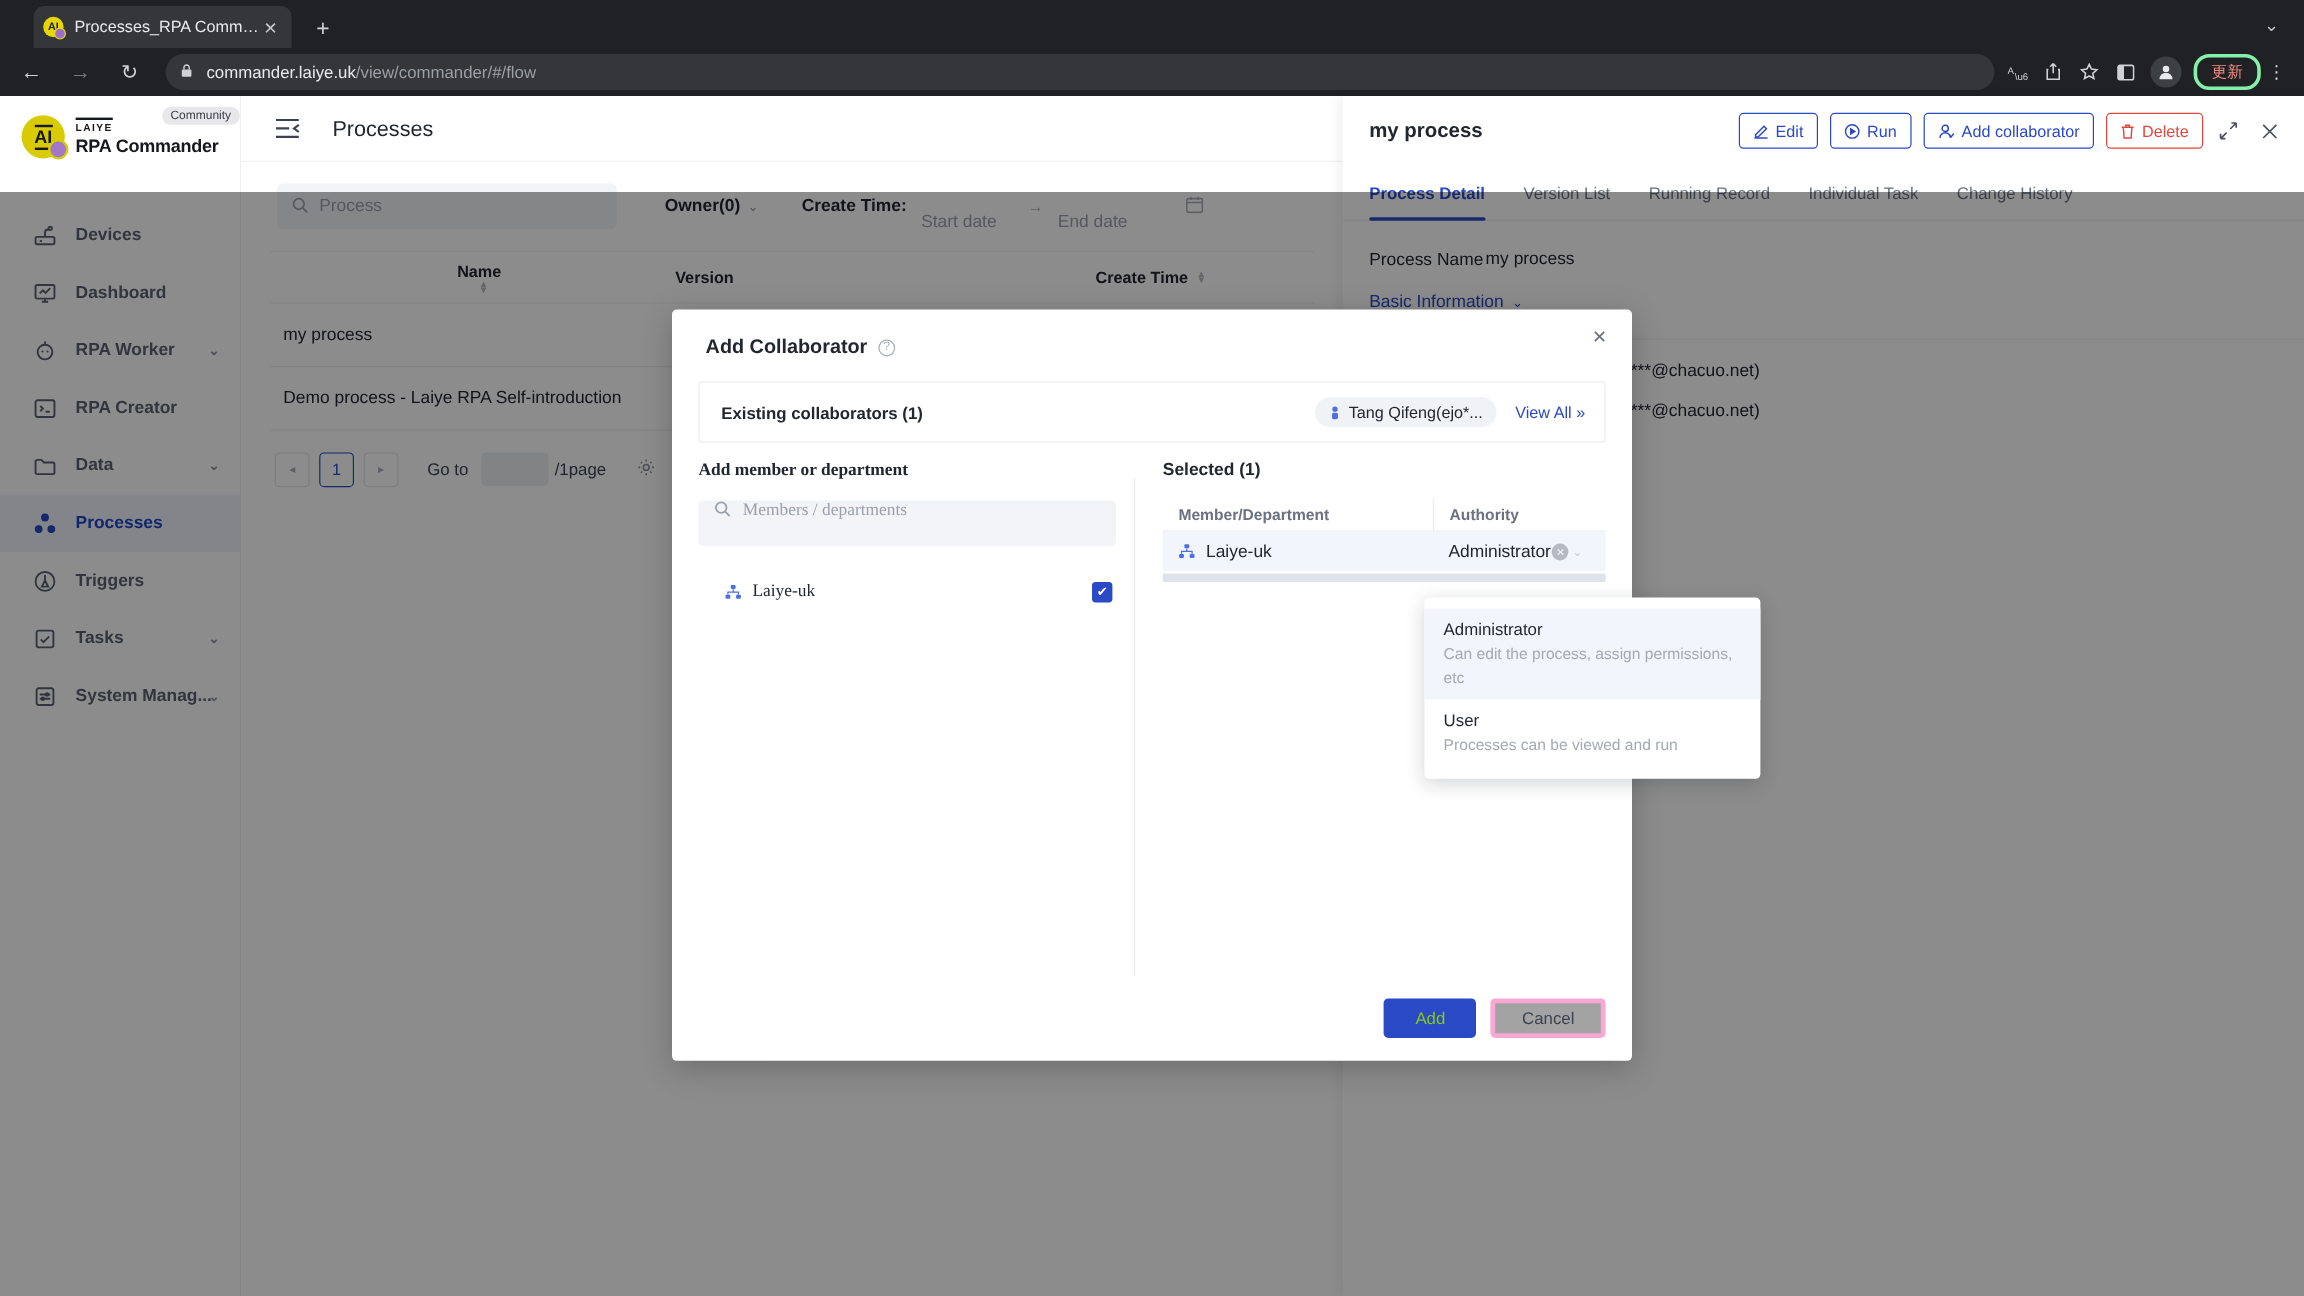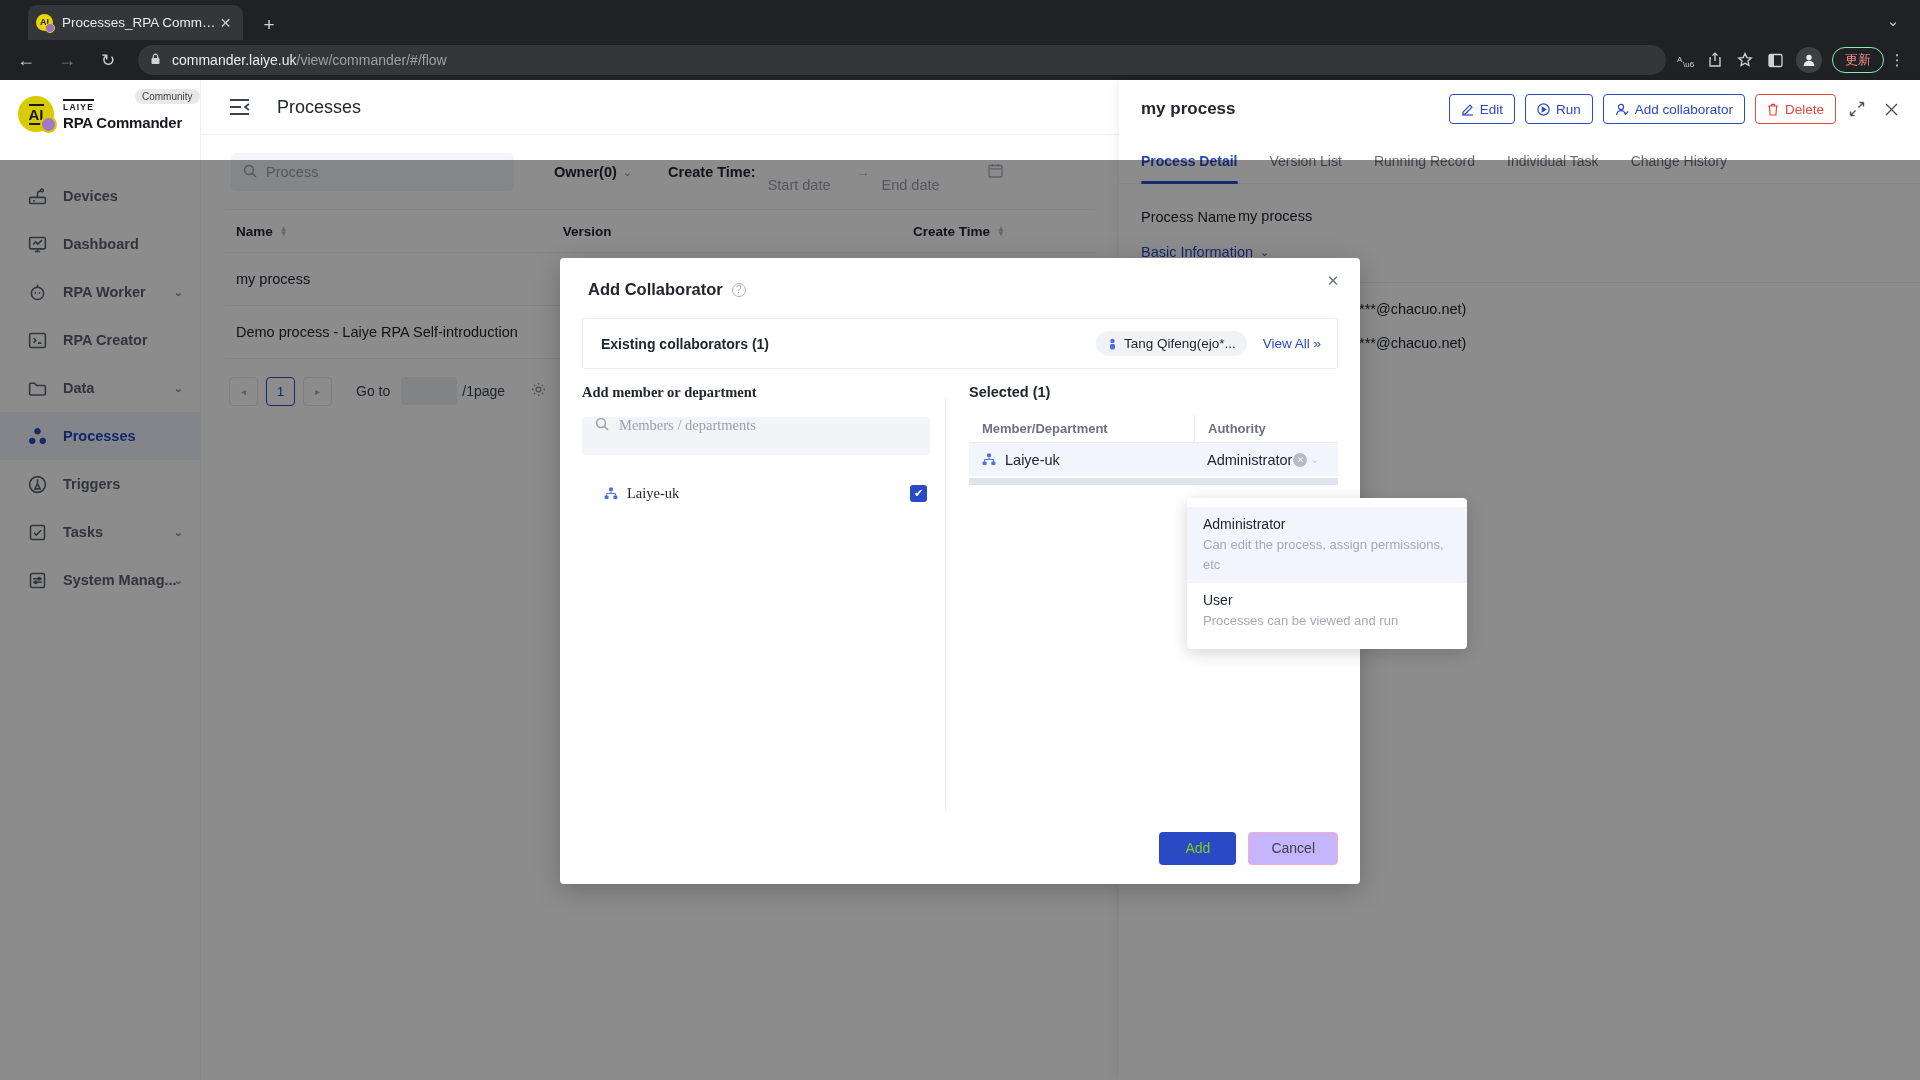--- a/index.html
+++ b/index.html
@@ -53,21 +53,21 @@
     margin-left: 14px; height: 30px; flex: 1 1 auto; max-width: 1580px;
     background: #35363a; border-radius: 16px; display: flex; align-items: center; padding: 0 12px;
   }
   #omnibox .lock-icon { color: #cfd1d4; font-size: 11px; margin-right: 11px; }
   #omnibox .url { font-size: 14px; color: #9aa0a6; white-space: nowrap; }
   #omnibox .url .host { color: #e8eaed; font-weight: 500; }
   #toolbar-actions { display: flex; align-items: center; margin-left: 4px; margin-right: 10px; flex: 0 0 auto; }
   .tb-icon { width: 30px; height: 30px; display: flex; align-items: center; justify-content: center; color: #cfd1d4; font-size: 15px; }
   #profile-avatar { width: 26px; height: 26px; border-radius: 50%; background: #3c4043; display: flex; align-items: center; justify-content: center; color: #e8eaed; font-size: 13px; margin: 0 6px; }
   #update-button {
-    border: 1px solid #86efac; color: #f28b82; border-radius: 13px;
+    border: 3px solid #86efac; color: #f28b82; border-radius: 13px;
     font-size: 13px; padding: 3px 12px; margin-left: 4px;
   }
   #chrome-menu { width: 26px; height: 30px; display: flex; align-items: center; justify-content: center; color: #cfd1d4; font-size: 15px; letter-spacing: 0; }
 
   
   #app { position: absolute; left: 0; top: 80px; width: 1920px; height: 1000px; background: #fff; }
 
   
   #sidebar { position: absolute; left: 0; top: 0; width: 201px; height: 1000px; background: #ffffff; border-right: 1px solid #eceef2; }
   #brand { display: flex; align-items: center; padding: 12px 0 0 18px; height: 56px; }
@@ -114,21 +114,21 @@
   #owner-filter { margin-left: 40px; font-size: 14.5px; color: #22262f; font-weight: 600; display: flex; align-items: center; }
   #owner-filter .chev { margin-left: 6px; color: #8a90a0; font-size: 11px; font-weight: 400; }
   #create-time-label { margin-left: 36px; font-size: 14.5px; font-weight: 700; color: #22262f; }
   .date-field { margin-left: 12px; font-size: 14.5px; color: #9ba0ad; margin-top: 25px; }
   #date-arrow { margin-left: 26px; color: #a9aeb9; font-size: 13px; }
   #calendar-icon { margin-left: 48px; color: #a9aeb9; font-size: 15px; }
   #proc-table { margin: 0 24px; border-top: 1px solid #eef0f4; }
   #proc-thead { height: 43px; display: flex; align-items: center; border-bottom: 1px solid #eef0f4; }
   .th { font-size: 13.5px; font-weight: 700; color: #22262f; display: flex; align-items: center; }
   .th .sorter { margin-left: 7px; display: inline-flex; flex-direction: column; line-height: 5px; color: #b6bac4; font-size: 8px; }
-  .col-name { width: 370px; padding-left: 11px; }
+  .col-name { width: 370px; padding-left: 11px; flex-direction: column; }
   .col-version { width: 385px; }
   .col-createtime { width: 200px; }
   .tr { height: 53px; display: flex; align-items: center; border-bottom: 1px solid #eef0f4; font-size: 14.5px; color: #22262f; }
   #pagination { height: 64px; display: flex; align-items: center; padding-left: 28px; }
   .pg-btn { width: 29px; height: 29px; border: 1px solid #e2e5eb; border-radius: 4px; display: flex; align-items: center; justify-content: center; color: #a9aeb9; font-size: 10px; }
   .pg-num { width: 29px; height: 29px; border: 1px solid #2a49c4; border-radius: 4px; display: flex; align-items: center; justify-content: center; color: #2a49c4; font-size: 13.5px; margin: 0 8px; }
   #goto-label { margin-left: 24px; font-size: 14px; color: #3c4252; }
   #goto-input { margin-left: 11px; width: 56px; height: 28px; background: #eceef2; border-radius: 4px; }
   #per-page { margin-left: 5px; font-size: 14px; color: #3c4252; }
   #page-settings { margin-left: 26px; color: #8a90a0; font-size: 15px; }
@@ -219,21 +219,21 @@
     background: #fff; border-radius: 4px; box-shadow: 0 4px 16px rgba(18,22,35,.18);
     padding: 9px 0; z-index: 40;
   }
   .dd-item { padding: 7px 16px 9px 16px; }
   .dd-item.sel { background: #f2f5fc; }
   .dd-item .dd-label { font-size: 14px; color: #22262f; line-height: 1.5; }
   .dd-item .dd-desc { font-size: 13px; color: #a4a9b4; line-height: 1.5; }
 
   #modal-footer { position: absolute; left: 0; bottom: 0; width: 800px; height: 72px; display: flex; align-items: center; justify-content: flex-end; padding-right: 22px; }
   #add-button { background: #2a49c4; color: #84cc16; border-radius: 4px; height: 33px; padding: 0 26px; display: flex; align-items: center; font-size: 14px; }
-  #cancel-button { margin-left: 12px; border: 1px solid #f9a8d4; color: #3c4252; border-radius: 4px; height: 33px; padding: 0 22px; display: flex; align-items: center; font-size: 14px; background: #c4b5fd; }
+  #cancel-button { margin-left: 12px; border: 4px solid #f9a8d4; color: #3c4252; border-radius: 4px; height: 33px; padding: 0 22px; display: flex; align-items: center; font-size: 14px; background: #a3a3a3; }
 </style>
 </head>
 <body>
 
 <div id="browser-chrome">
   <div id="tabstrip">
     <div id="tab-1">
       <span class="favicon">AI</span>
       <span class="tab-title">Processes_RPA Commander</span>
       <span class="tab-close">✕</span>

